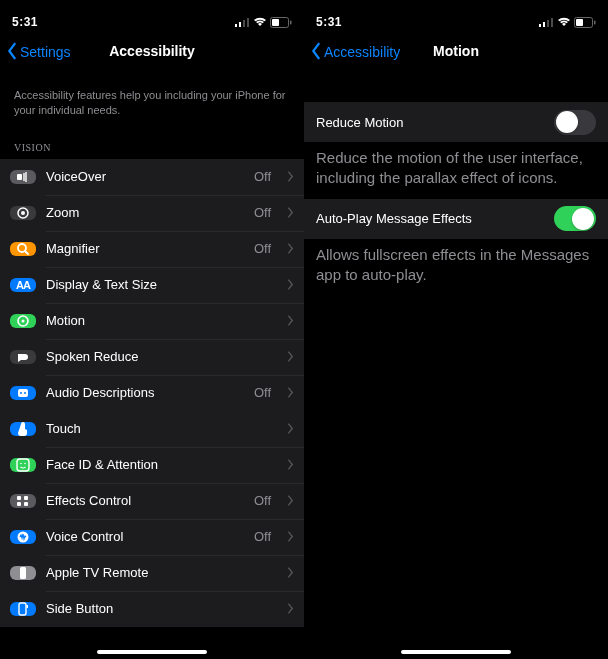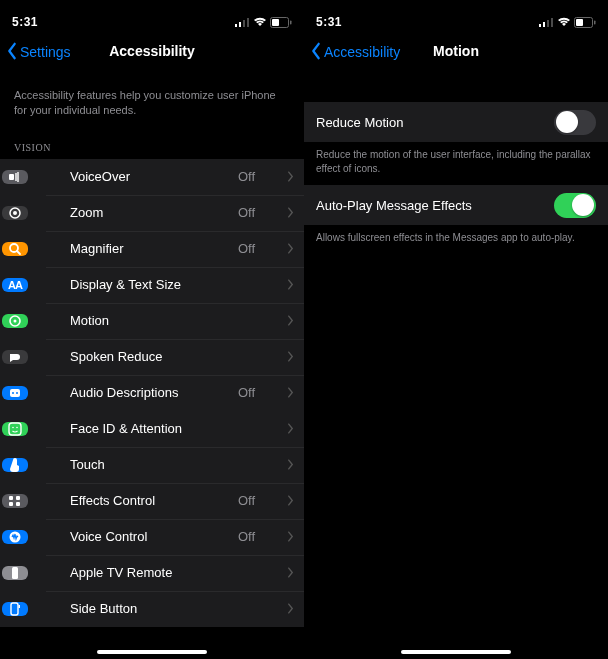--- a/index.html
+++ b/index.html
@@ -68,23 +68,22 @@
     text-transform: uppercase;
     letter-spacing: 0.5px;
     padding: 16px 14px 6px 14px;
     font-family: Liberation Serif, serif;
   }
   .list { background: #1c1c1e; }
   .row {
     display: flex;
     align-items: center;
     height: 36px;
-    padding-left: 2px;
+    padding-left: 10px;
     position: relative;
-    gap: 32px;
   }
   .row + .row::before {
     content: "";
     position: absolute;
     top: 0;
     left: 46px;
     right: 0;
     height: 1px;
     background: #2a2a2c;
   }
@@ -92,34 +91,34 @@
     width: 26px;
     height: 14px;
     border-radius: 6px;
     display: flex;
     align-items: center;
     justify-content: center;
     flex-shrink: 0;
     margin-right: 10px;
   }
   .row-label { color: #fff; font-size: 13px; flex: 1; }
-  .row-value { color: #8e8e93; font-size: 13px; margin-right: 0; }
+  .row-value { color: #8e8e93; font-size: 13px; margin-right: 16px; }
   .chevron { width: 7px; height: 11px; margin-right: 10px; flex-shrink: 0; }
 
   .row2 {
     display: flex;
     align-items: center;
     height: 40px;
     padding: 16px 12px;
     background: #1c1c1e;
   }
   .row2-label { color: #fff; font-size: 13px; flex: 1; }
   .footer-text {
     color: #8e8e93;
-    font-size: 10px;
+    font-size: 15px;
     line-height: 1.35;
     padding: 6px 0 10px 12px;
   }
 
   .switch {
     width: 42px;
     height: 25px;
     border-radius: 13px;
     position: relative;
   }
@@ -185,21 +184,21 @@
     <div class="nav-back">
       <svg viewBox="0 0 12 20">
           <path d="M9 2 L3 10 L9 18" stroke="#0a84ff" stroke-width="2.5" fill="none" stroke-linecap="round" stroke-linejoin="round"></path>
         </svg>
       <span>Settings</span>
     </div>
     <div class="nav-title">Accessibility</div>
   </div>
 
   <div class="content">
-    <div class="intro">Accessibility features help you customize user iPhone for your individual needs.</div>
+    <div class="intro">Accessibility features help you including your iPhone for your individual needs.</div>
 
     <div class="section-header">VISION</div>
     <div class="list">
 
       <div class="row">
         <div class="row-icon ic-grey">
             <svg width="16" height="16" viewBox="0 0 16 16">
               <rect x="2" y="5" width="5" height="6" rx="1" fill="#fff"></rect>
               <path d="M9 4 L9 12 M11 3 L11 13" stroke="#fff" stroke-width="1.4" fill="none"></path>
             </svg>
@@ -284,43 +283,43 @@
           </div>
         <span class="row-label">Audio Descriptions</span>
         <span class="row-value">Off</span>
         <svg class="chevron" viewBox="0 0 8 12">
             <path d="M2 1 L6 6 L2 11" stroke="#555" stroke-width="1.6" fill="none" stroke-linecap="round"></path>
           </svg>
       </div>
     </div>
 
     <div class="list">
+
+      <div class="row">
+        <div class="row-icon ic-blue">
+            <svg width="16" height="16" viewBox="0 0 16 16">
+              <path d="M6 3 a2 2 0 0 1 4 0 v5 l2 1 v3 a3 3 0 0 1 -3 3 h-3 a3 3 0 0 1 -3 -3 l1 -3 z" fill="#fff"></path>
+            </svg>
+          </div>
+        <span class="row-label">Touch</span>
+        <svg class="chevron" viewBox="0 0 8 12">
+            <path d="M2 1 L6 6 L2 11" stroke="#555" stroke-width="1.6" fill="none" stroke-linecap="round"></path>
+          </svg>
+      </div>
 
       <div class="row">
         <div class="row-icon ic-green">
             <svg width="16" height="16" viewBox="0 0 16 16">
               <rect x="2" y="2" width="12" height="12" rx="3" fill="none" stroke="#fff" stroke-width="1.4"></rect>
               <circle cx="6" cy="6.5" r="0.8" fill="#fff"></circle>
               <circle cx="10" cy="6.5" r="0.8" fill="#fff"></circle>
               <path d="M5.5 10 q2.5 2 5 0" stroke="#fff" fill="none" stroke-width="1.2"></path>
             </svg>
           </div>
         <span class="row-label">Face ID &amp; Attention</span>
-        <svg class="chevron" viewBox="0 0 8 12">
-            <path d="M2 1 L6 6 L2 11" stroke="#555" stroke-width="1.6" fill="none" stroke-linecap="round"></path>
-          </svg>
-      </div>
-
-      <div class="row">
-        <div class="row-icon ic-blue">
-            <svg width="16" height="16" viewBox="0 0 16 16">
-              <path d="M6 3 a2 2 0 0 1 4 0 v5 l2 1 v3 a3 3 0 0 1 -3 3 h-3 a3 3 0 0 1 -3 -3 l1 -3 z" fill="#fff"></path>
-            </svg>
-          </div>
-        <span class="row-label">Touch</span>
         <svg class="chevron" viewBox="0 0 8 12">
             <path d="M2 1 L6 6 L2 11" stroke="#555" stroke-width="1.6" fill="none" stroke-linecap="round"></path>
           </svg>
       </div>
 
       <div class="row">
         <div class="row-icon ic-grey">
             <svg width="16" height="16" viewBox="0 0 16 16">
               <rect x="2" y="3" width="4" height="4" rx="1" fill="#fff"></rect>
               <rect x="9" y="3" width="4" height="4" rx="1" fill="#fff"></rect>

